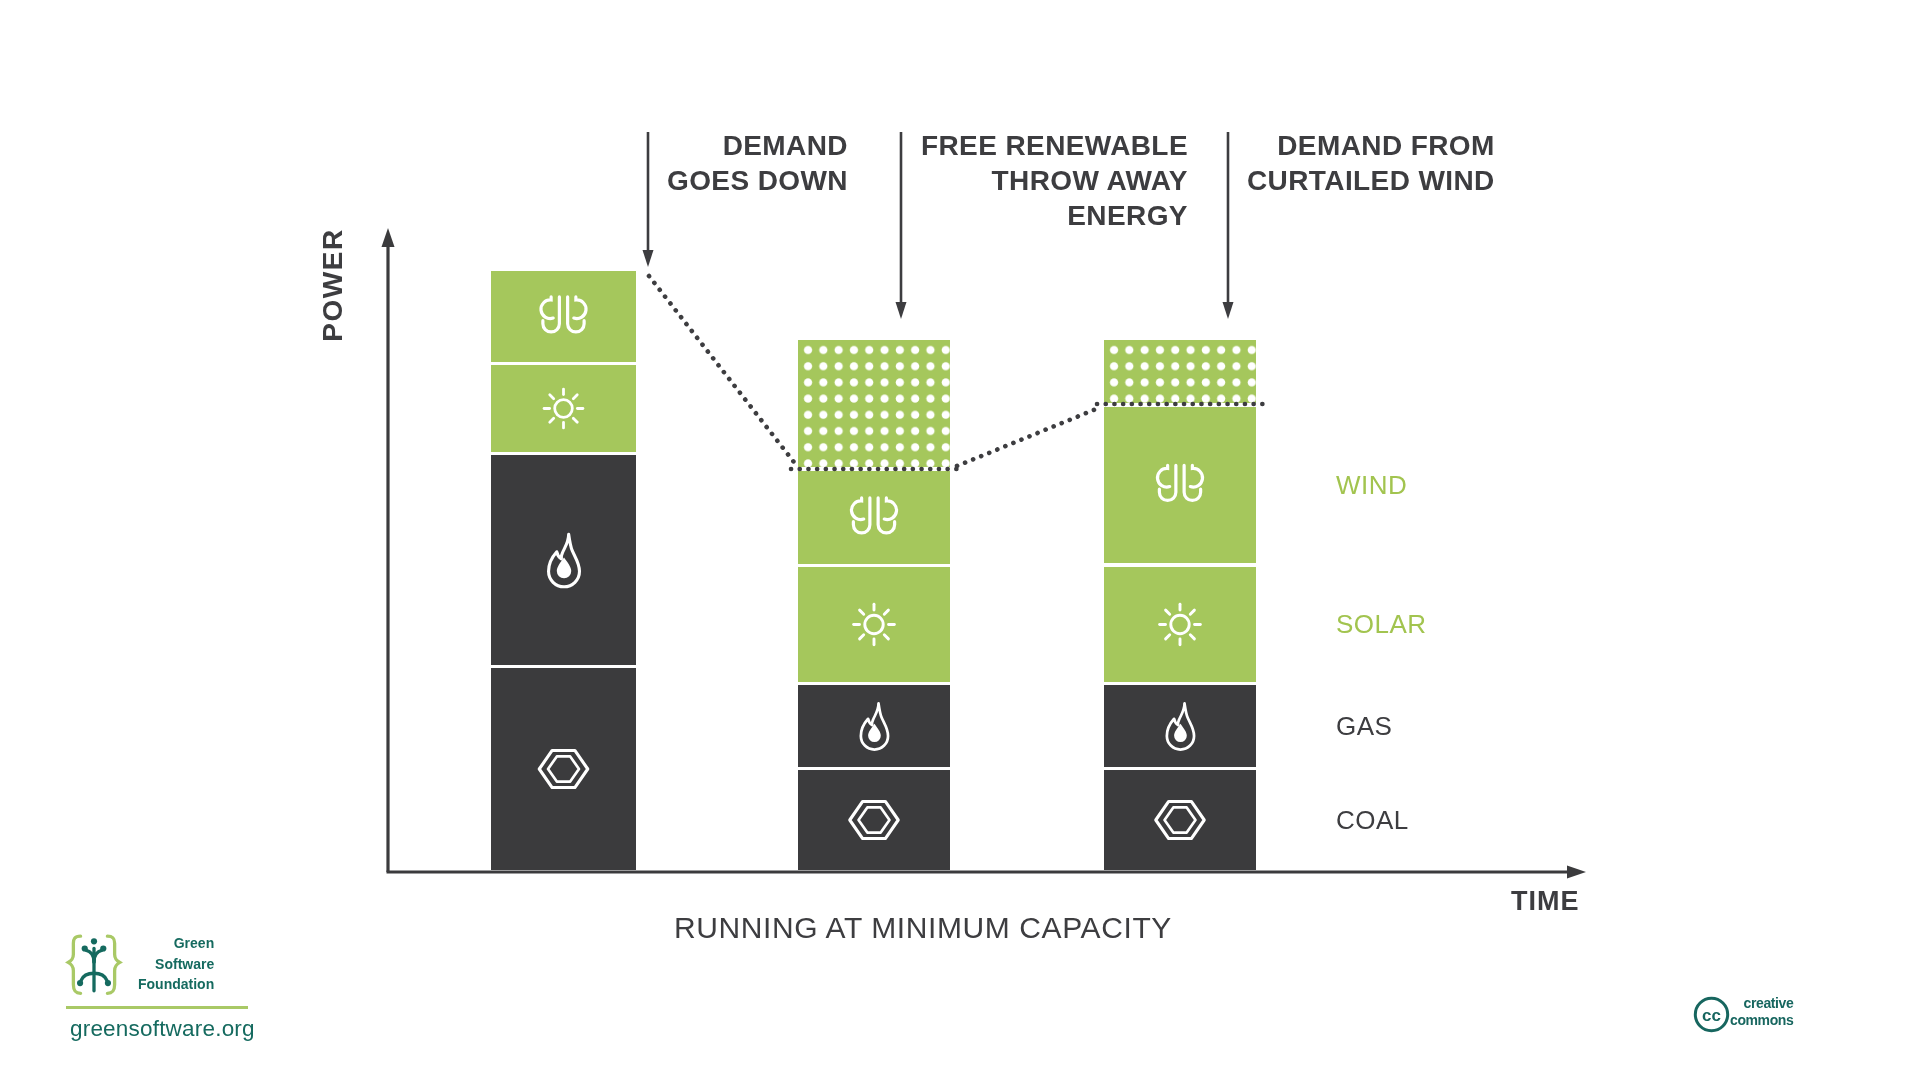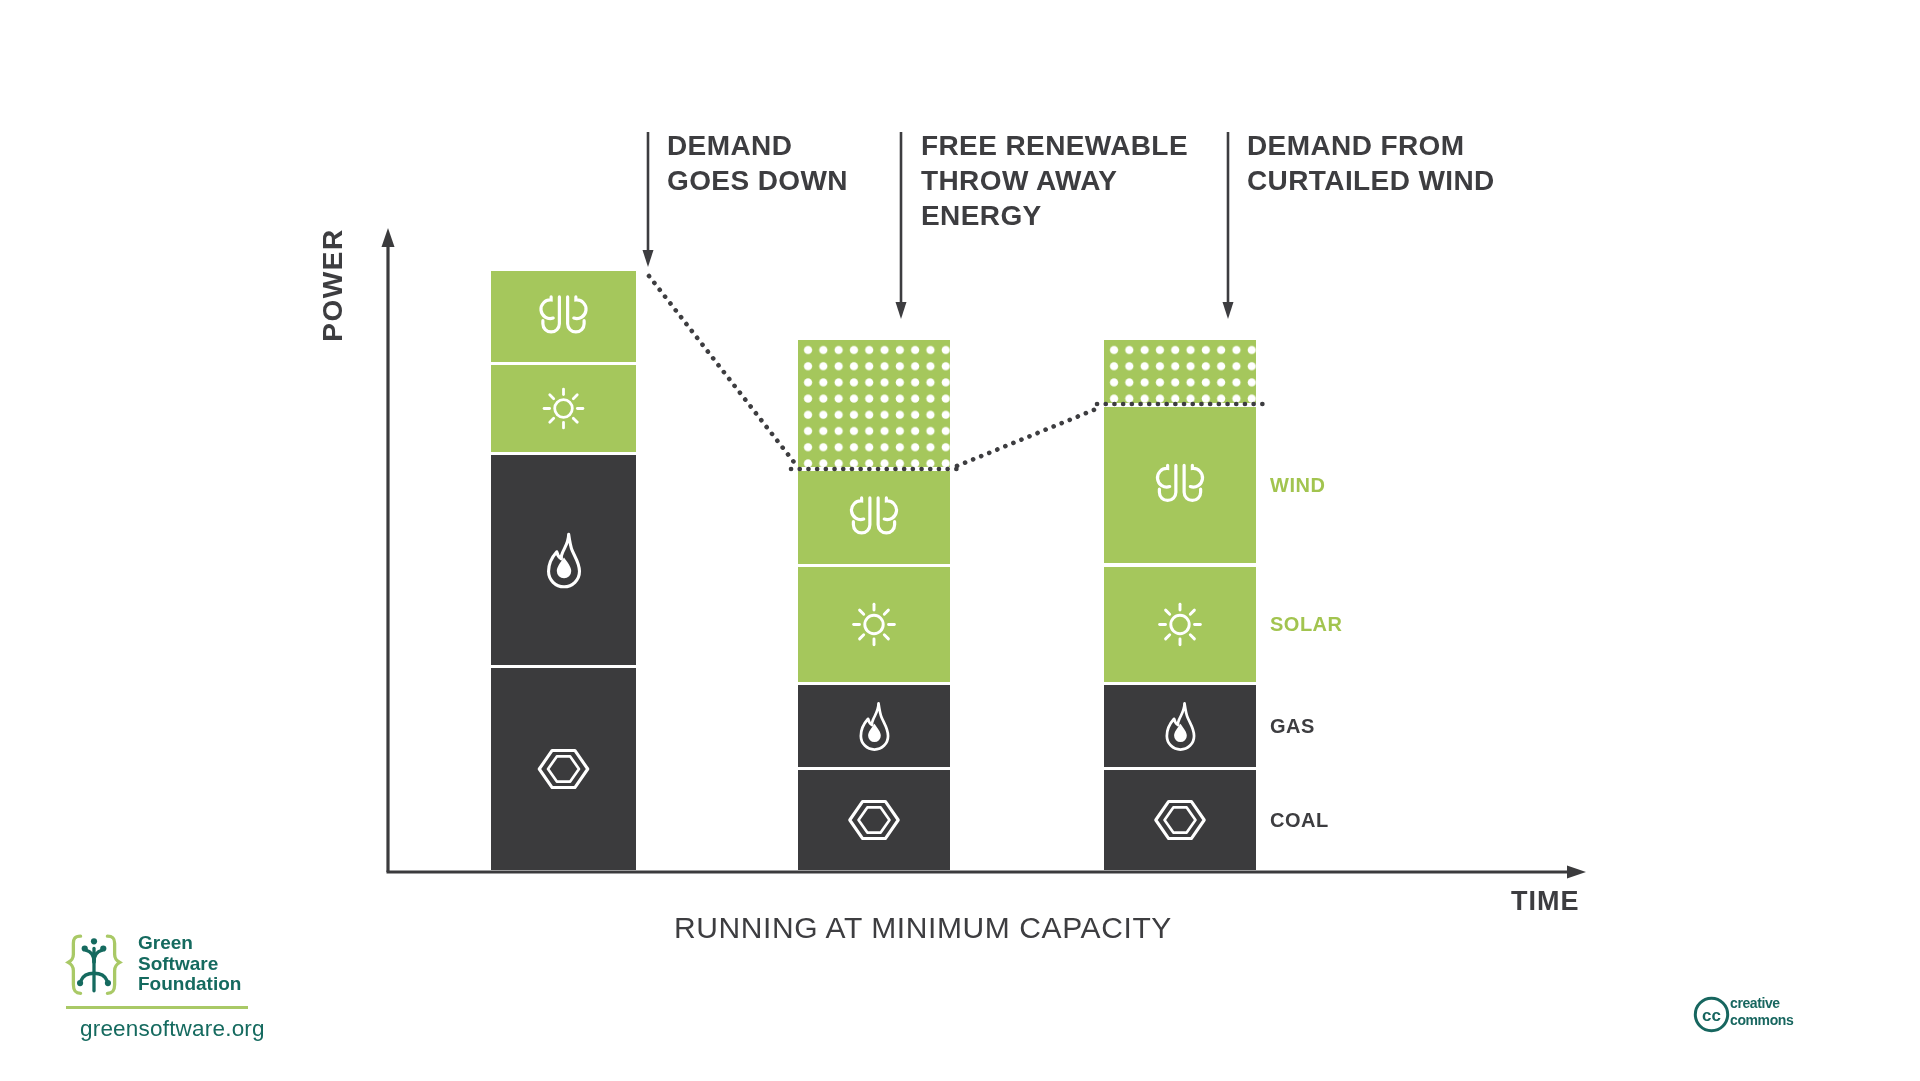--- a/index.html
+++ b/index.html
@@ -1,33 +1,34 @@
 <!DOCTYPE html>
 <html><head>
 <meta charset="utf-8">
 <style>
   html,body{margin:0;padding:0;background:#ffffff;}
   #stage{
     position:relative;width:1920px;height:1081px;background:#ffffff;overflow:hidden;
     font-family:"Liberation Sans",sans-serif;
+    text-align:right;
   }
   #chart-svg{position:absolute;left:0;top:0;}
   .ann{position:absolute;color:#3d3d40;font-size:28px;font-weight:bold;line-height:35px;letter-spacing:.4px;white-space:nowrap;}
-  .legend-label{position:absolute;left:1270px;transform:translateY(-50%);font-size:20px;font-weight:bold;letter-spacing:.5px;white-space:nowrap;}
+  .legend-label{position:absolute;left:1336px;transform:translateY(-50%);font-size:26px;font-weight:normal;letter-spacing:.5px;white-space:nowrap;}
   .legend-green{color:#a2c44f;}
   .legend-dark{color:#3d3d40;}
   #power-label{position:absolute;left:333px;top:285px;transform:translate(-50%,-50%) rotate(-90deg);color:#3d3d40;font-size:28px;font-weight:bold;letter-spacing:1.5px;}
   #time-label{position:absolute;left:1511px;top:886px;color:#3d3d40;font-size:27px;font-weight:bold;letter-spacing:1px;}
   #caption{position:absolute;left:923px;top:911px;transform:translateX(-50%);color:#3d3d40;font-size:30px;font-weight:normal;letter-spacing:.6px;white-space:nowrap;}
   
   #gsf{position:absolute;left:64px;top:930px;}
   #gsf-icon{position:absolute;left:0;top:2px;}
-  #gsf-name{position:absolute;left:74px;top:3px;color:#156a5f;font-size:19px;font-weight:bold;line-height:20.5px;}
+  #gsf-name{position:absolute;left:74px;top:3px;color:#156a5f;font-size:14px;font-weight:bold;line-height:20.5px;}
   #gsf-rule{position:absolute;left:2px;top:76px;width:182px;height:2.5px;background:#a9c966;}
-  #gsf-url{position:absolute;left:16px;top:86px;color:#156a5f;font-size:22.5px;font-weight:500;letter-spacing:.2px;}
+  #gsf-url{position:absolute;left:6px;top:86px;color:#156a5f;font-size:22.5px;font-weight:500;letter-spacing:.2px;}
   
   #cc{position:absolute;left:1693px;top:996px;}
   #cc-text{position:absolute;left:37px;top:-1px;color:#17665f;font-size:14px;font-weight:bold;line-height:17px;letter-spacing:-.4px;}
 </style>
 </head>
 <body>
 
 <div id="stage">
 
   <svg id="chart-svg" width="1920" height="1081">

